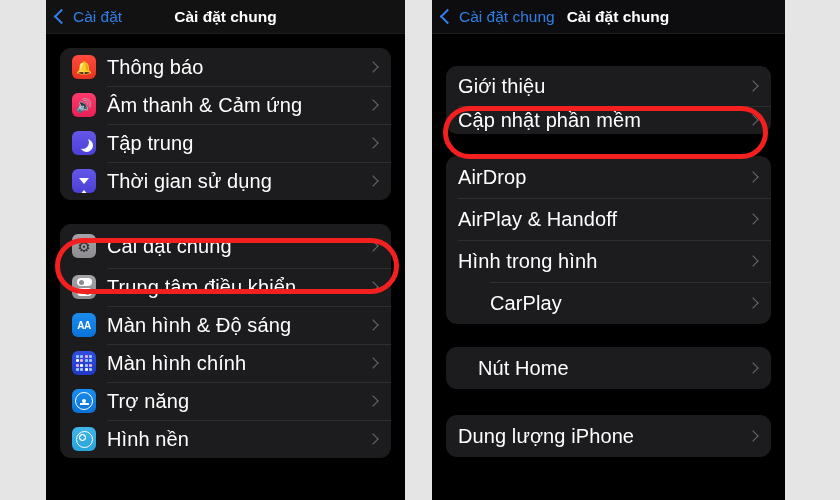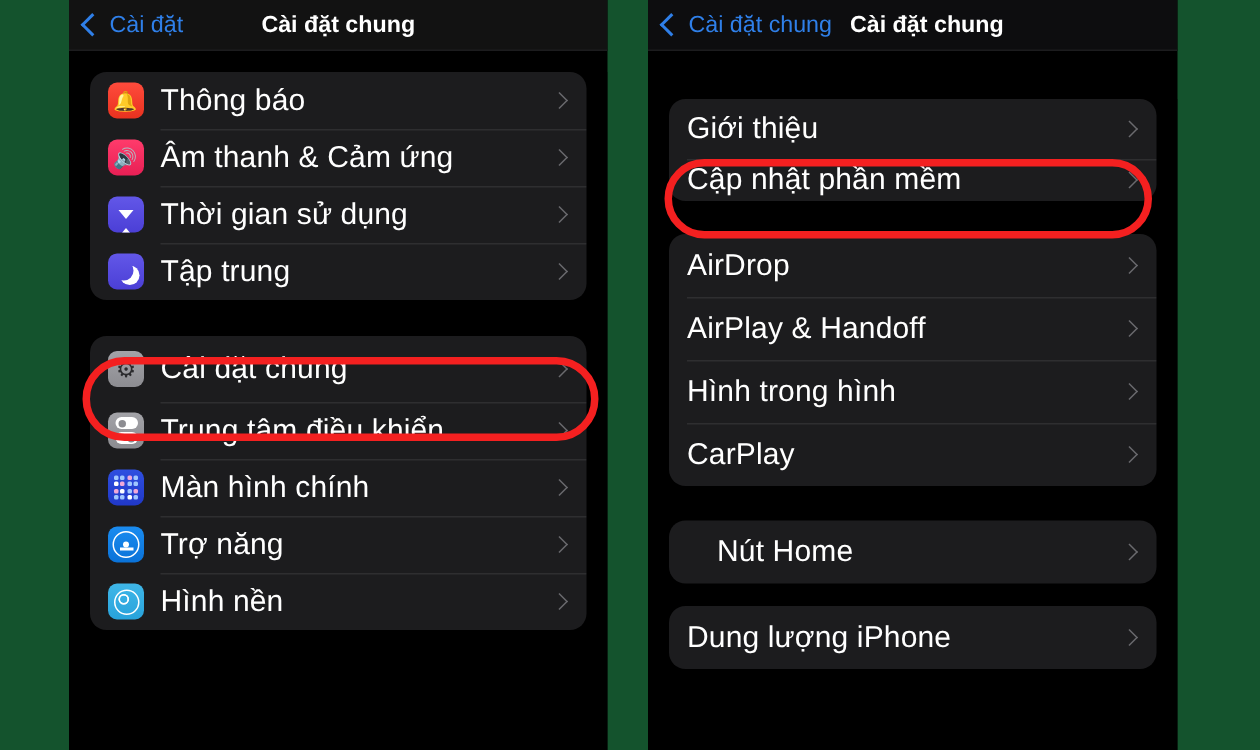--- a/index.html
+++ b/index.html
@@ -10,21 +10,21 @@
   body {
     width: 840px;
     height: 500px;
     overflow: hidden;
     font-family: "Liberation Sans", sans-serif;
     position: relative;
   }
   .stage {
     position: absolute;
     inset: 0;
-    background: #14532d;
+    background: #e5e5e5;
   }
 
   
   .phone {
     position: absolute;
     top: 0;
     height: 500px;
     background: #000000;
     overflow: hidden;
   }
@@ -282,31 +282,31 @@
           <span class="chev"></span>
         </div>
         <div class="row">
           <span class="icon ic-sound">
             <span class="glyph">🔊</span>
           </span>
           <span class="label">Âm thanh &amp; Cảm ứng</span>
           <span class="chev"></span>
         </div>
         <div class="row">
+          <span class="icon ic-focus">
+            <span class="moon"></span>
+          </span>
+          <span class="label">Tập trung</span>
+          <span class="chev"></span>
+        </div>
+        <div class="row">
           <span class="icon ic-screen">
             <span class="hourglass"></span>
           </span>
           <span class="label">Thời gian sử dụng</span>
-          <span class="chev"></span>
-        </div>
-        <div class="row">
-          <span class="icon ic-focus">
-            <span class="moon"></span>
-          </span>
-          <span class="label">Tập trung</span>
           <span class="chev"></span>
         </div>
       </div>
 
       <div class="group" style="margin-top:24px;">
         <div class="row" style="height:44px;">
           <span class="icon ic-gear">
             <span class="glyph" style="font-size:15px;color:#2b2b2e;">⚙</span>
           </span>
           <span class="label">Cài đặt chung</span>
@@ -320,20 +320,27 @@
                 </span>
               <span class="toggle-mark t2">
                   <i></i>
                 </span>
             </span>
           </span>
           <span class="label">Trung tâm điều khiển</span>
           <span class="chev"></span>
         </div>
         <div class="row">
+          <span class="icon ic-aa">
+            <span class="aa-text">AA</span>
+          </span>
+          <span class="label">Màn hình &amp; Độ sáng</span>
+          <span class="chev"></span>
+        </div>
+        <div class="row">
           <span class="icon ic-home">
             <span class="grid-ic">
               <span></span>
                 <span></span>
                 <span></span>
                 <span></span>
               <span></span>
                 <span></span>
                 <span></span>
                 <span></span>
@@ -400,34 +407,34 @@
           <span class="chev"></span>
         </div>
         <div class="row" style="height:42px;gap:32px;">
           <span class="label">AirPlay &amp; Handoff</span>
           <span class="chev"></span>
         </div>
         <div class="row" style="height:42px;">
           <span class="label">Hình trong hình</span>
           <span class="chev"></span>
         </div>
-        <div class="row" style="height:42px;">
+        <div class="row" style="height:42px;margin-left:32px;">
           <span class="label">CarPlay</span>
           <span class="chev"></span>
         </div>
       </div>
 
       <div class="group" style="margin-top:23px;">
         <div class="row" style="height:42px;padding-left:32px;">
           <span class="label">Nút Home</span>
           <span class="chev"></span>
         </div>
       </div>
 
-      <div class="group" style="margin-top:15px;">
+      <div class="group" style="margin-top:26px;">
         <div class="row" style="height:42px;">
           <span class="label">Dung lượng iPhone</span>
           <span class="chev"></span>
         </div>
       </div>
 
     </div>
   </div>
 
   <div class="ring" id="ring-general"></div>

